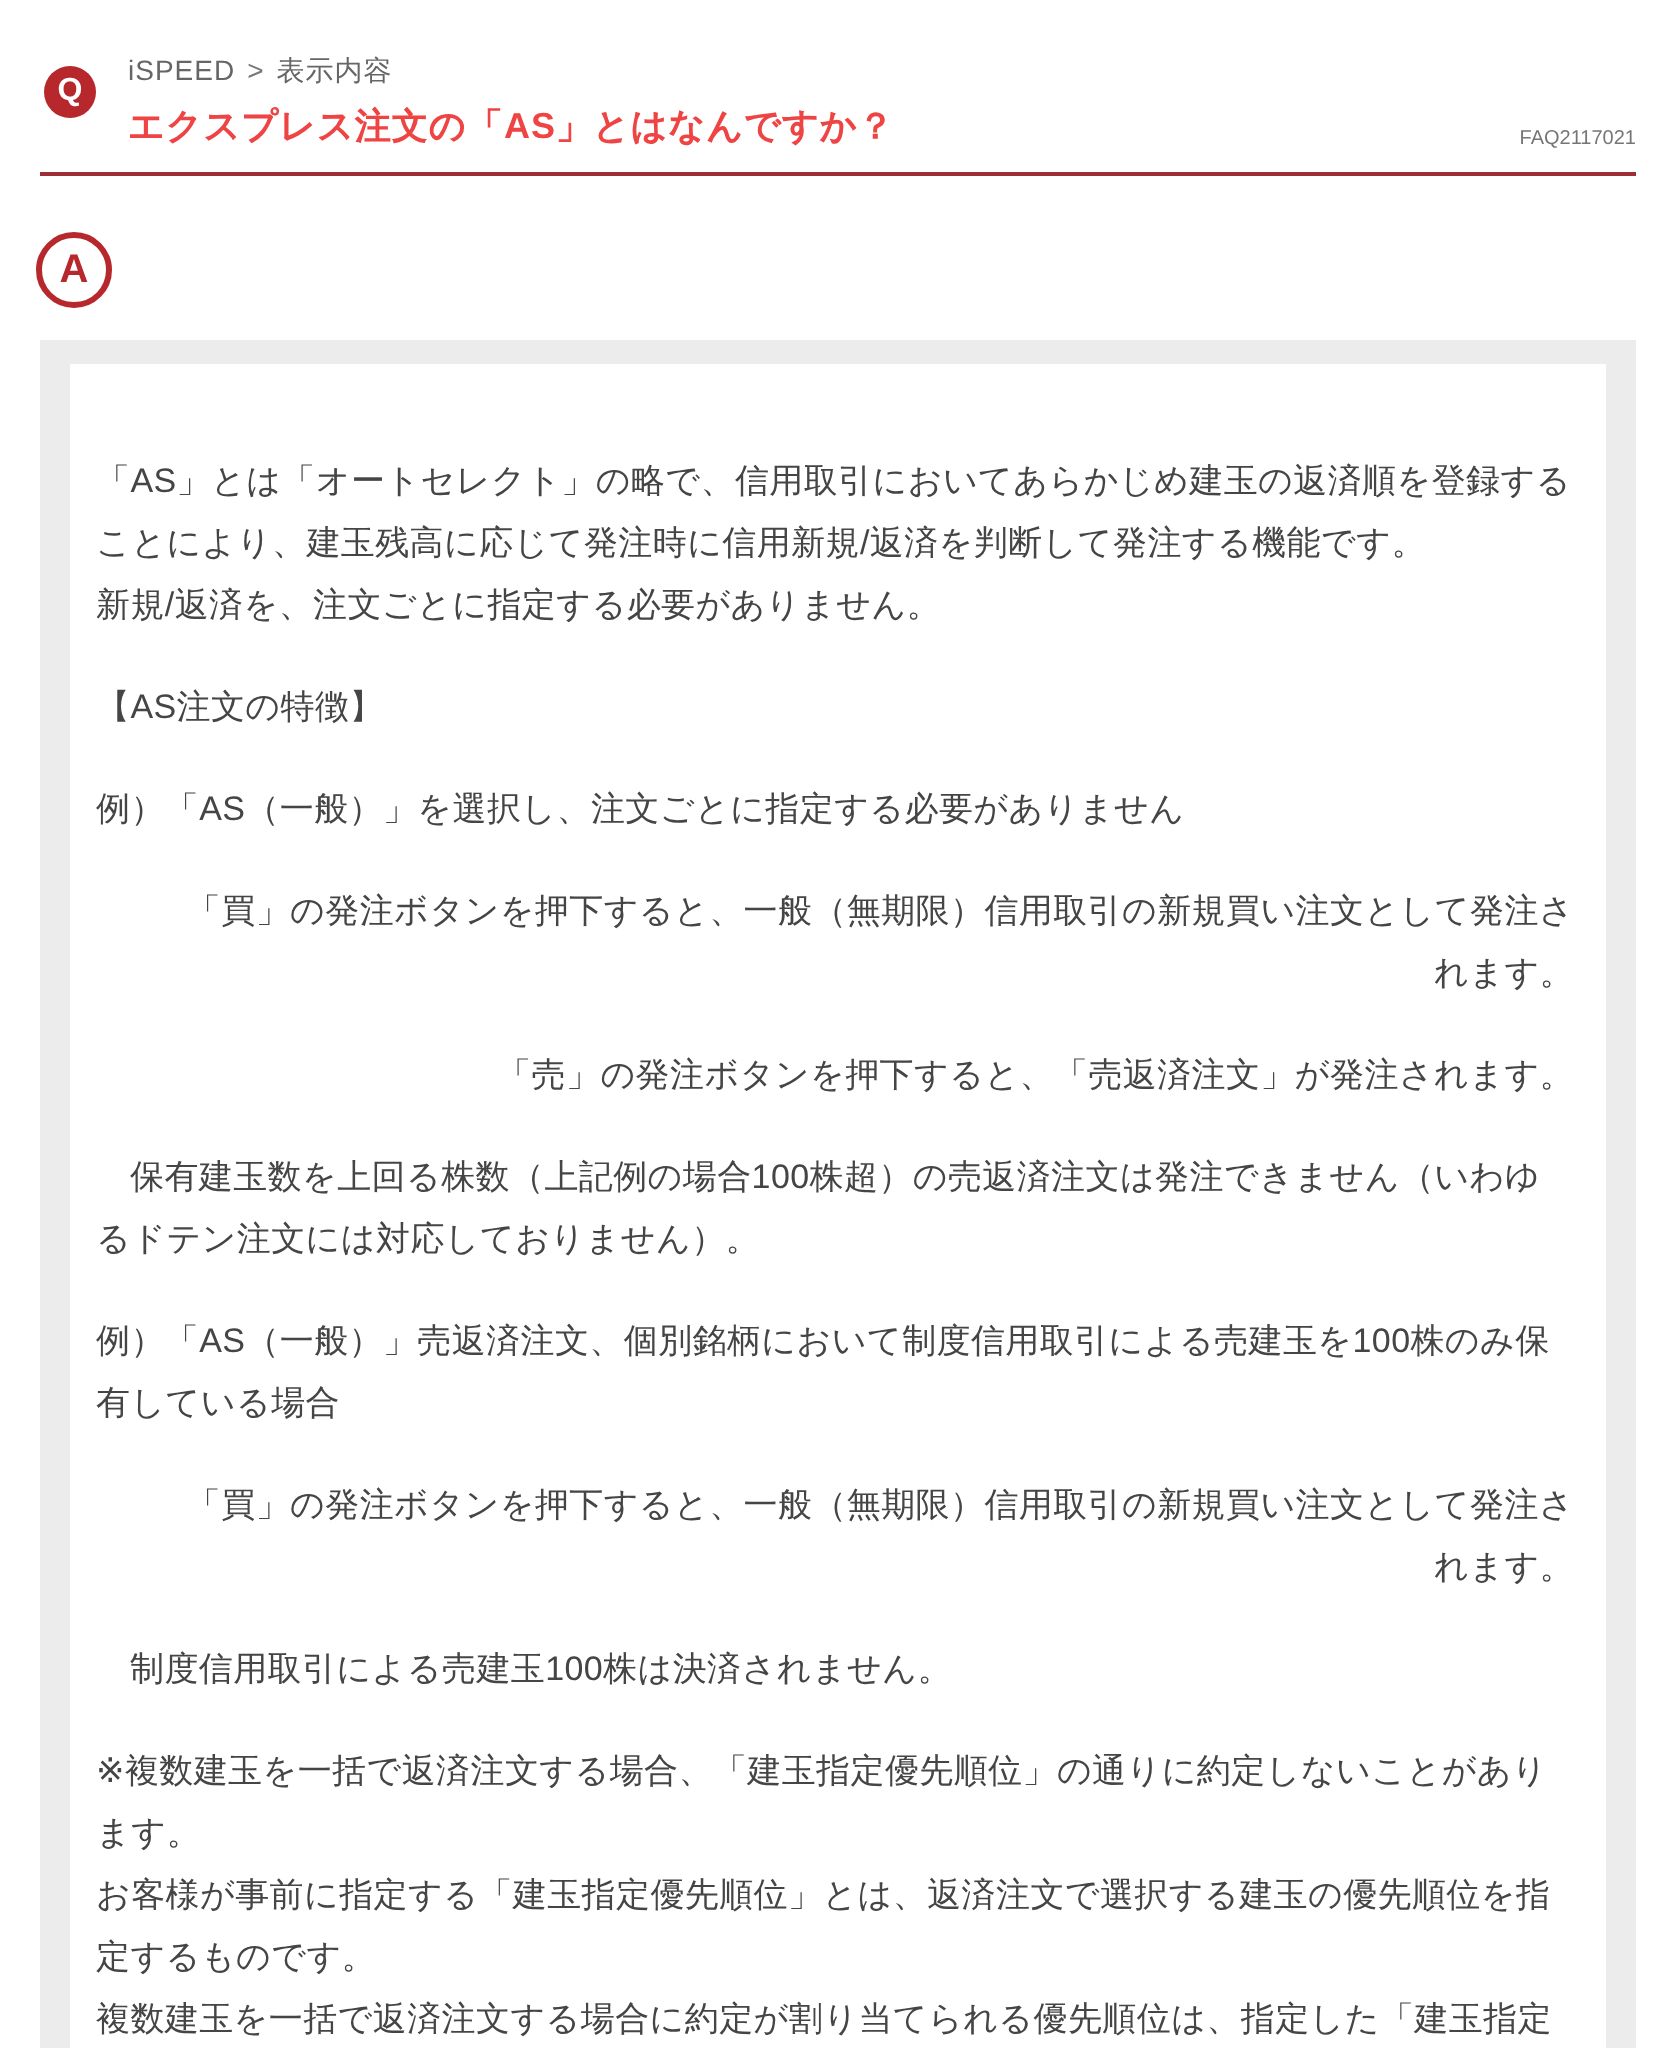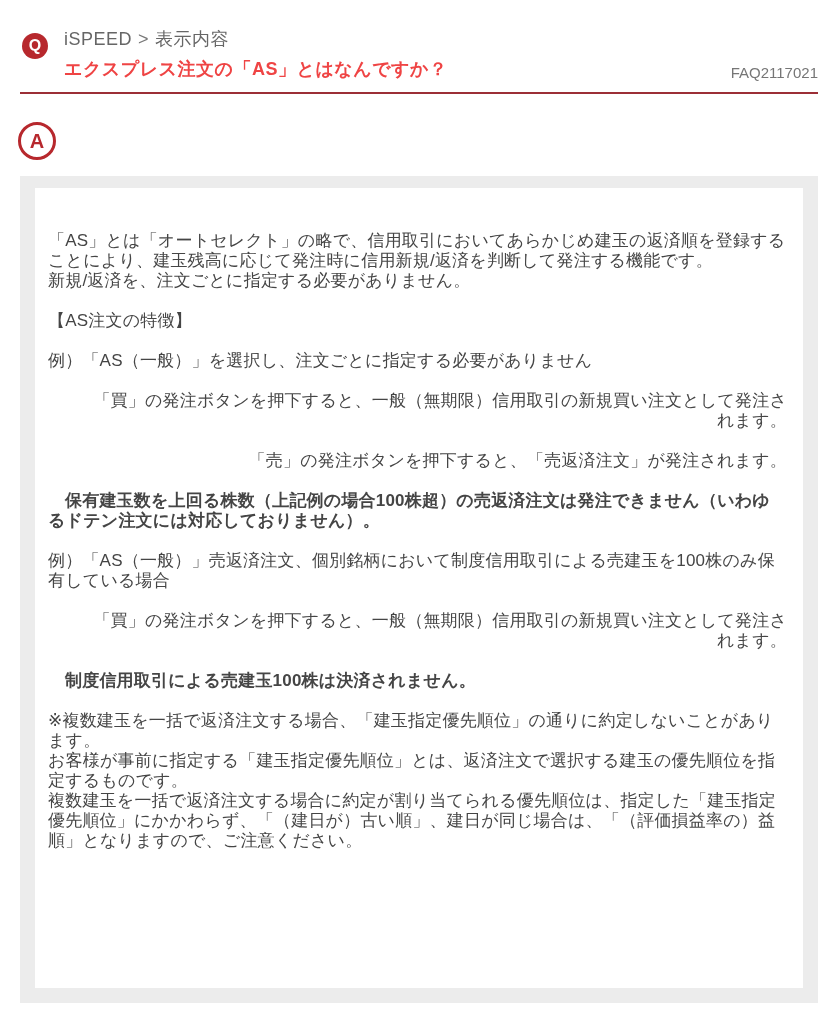--- a/index.html
+++ b/index.html
@@ -28,35 +28,35 @@
     color: #ffffff;
     font-weight: bold;
     font-size: 16px;
     line-height: 26px;
     text-align: center;
     margin-top: 6px;
     flex: 0 0 auto;
   }
   .header-text { flex: 1 1 auto; margin-left: 16px; }
   .breadcrumb {
-    font-size: 18px;
+    font-size: 14px;
     color: #666666;
     letter-spacing: 0.5px;
   }
   .breadcrumb .sep { margin: 0 6px; color: #777777; }
   .page-title {
     margin-top: 6px;
     font-size: 18px;
     font-weight: bold;
     color: #ef4444;
     letter-spacing: 0.5px;
   }
   .faq-id {
     align-self: flex-end;
-    font-size: 15px;
+    font-size: 10px;
     color: #767676;
     white-space: nowrap;
   }
   .red-divider {
     height: 2px;
     background: #9c2f36;
     margin: 11px 20px 0 20px;
   }
 
   
@@ -78,29 +78,29 @@
     background: #ececec;
     padding: 12px 15px 15px 15px;
   }
   .answer-card {
     background: #ffffff;
     padding: 43px 16px 40px 13px;
     min-height: 800px;
   }
   .answer-card p {
     font-size: 17px;
-    line-height: 20px;
+    line-height: 31px;
     color: #454545;
     margin: 20px 0;
     white-space: pre-line;
     letter-spacing: 0.2px;
   }
   .answer-card p:first-child { margin-top: 0; }
   .answer-card p:last-child { margin-bottom: 0; }
-  .ind1 { text-indent: 1em; font-weight: bold; }
+  .ind1 { text-indent: 1em; }
   .ind2 { text-indent: 2em; text-align: right; }
 </style>
 </head>
 <body>
 
 <div class="page">
 
   <div class="header">
     <div class="q-badge">Q</div>
     <div class="header-text">

